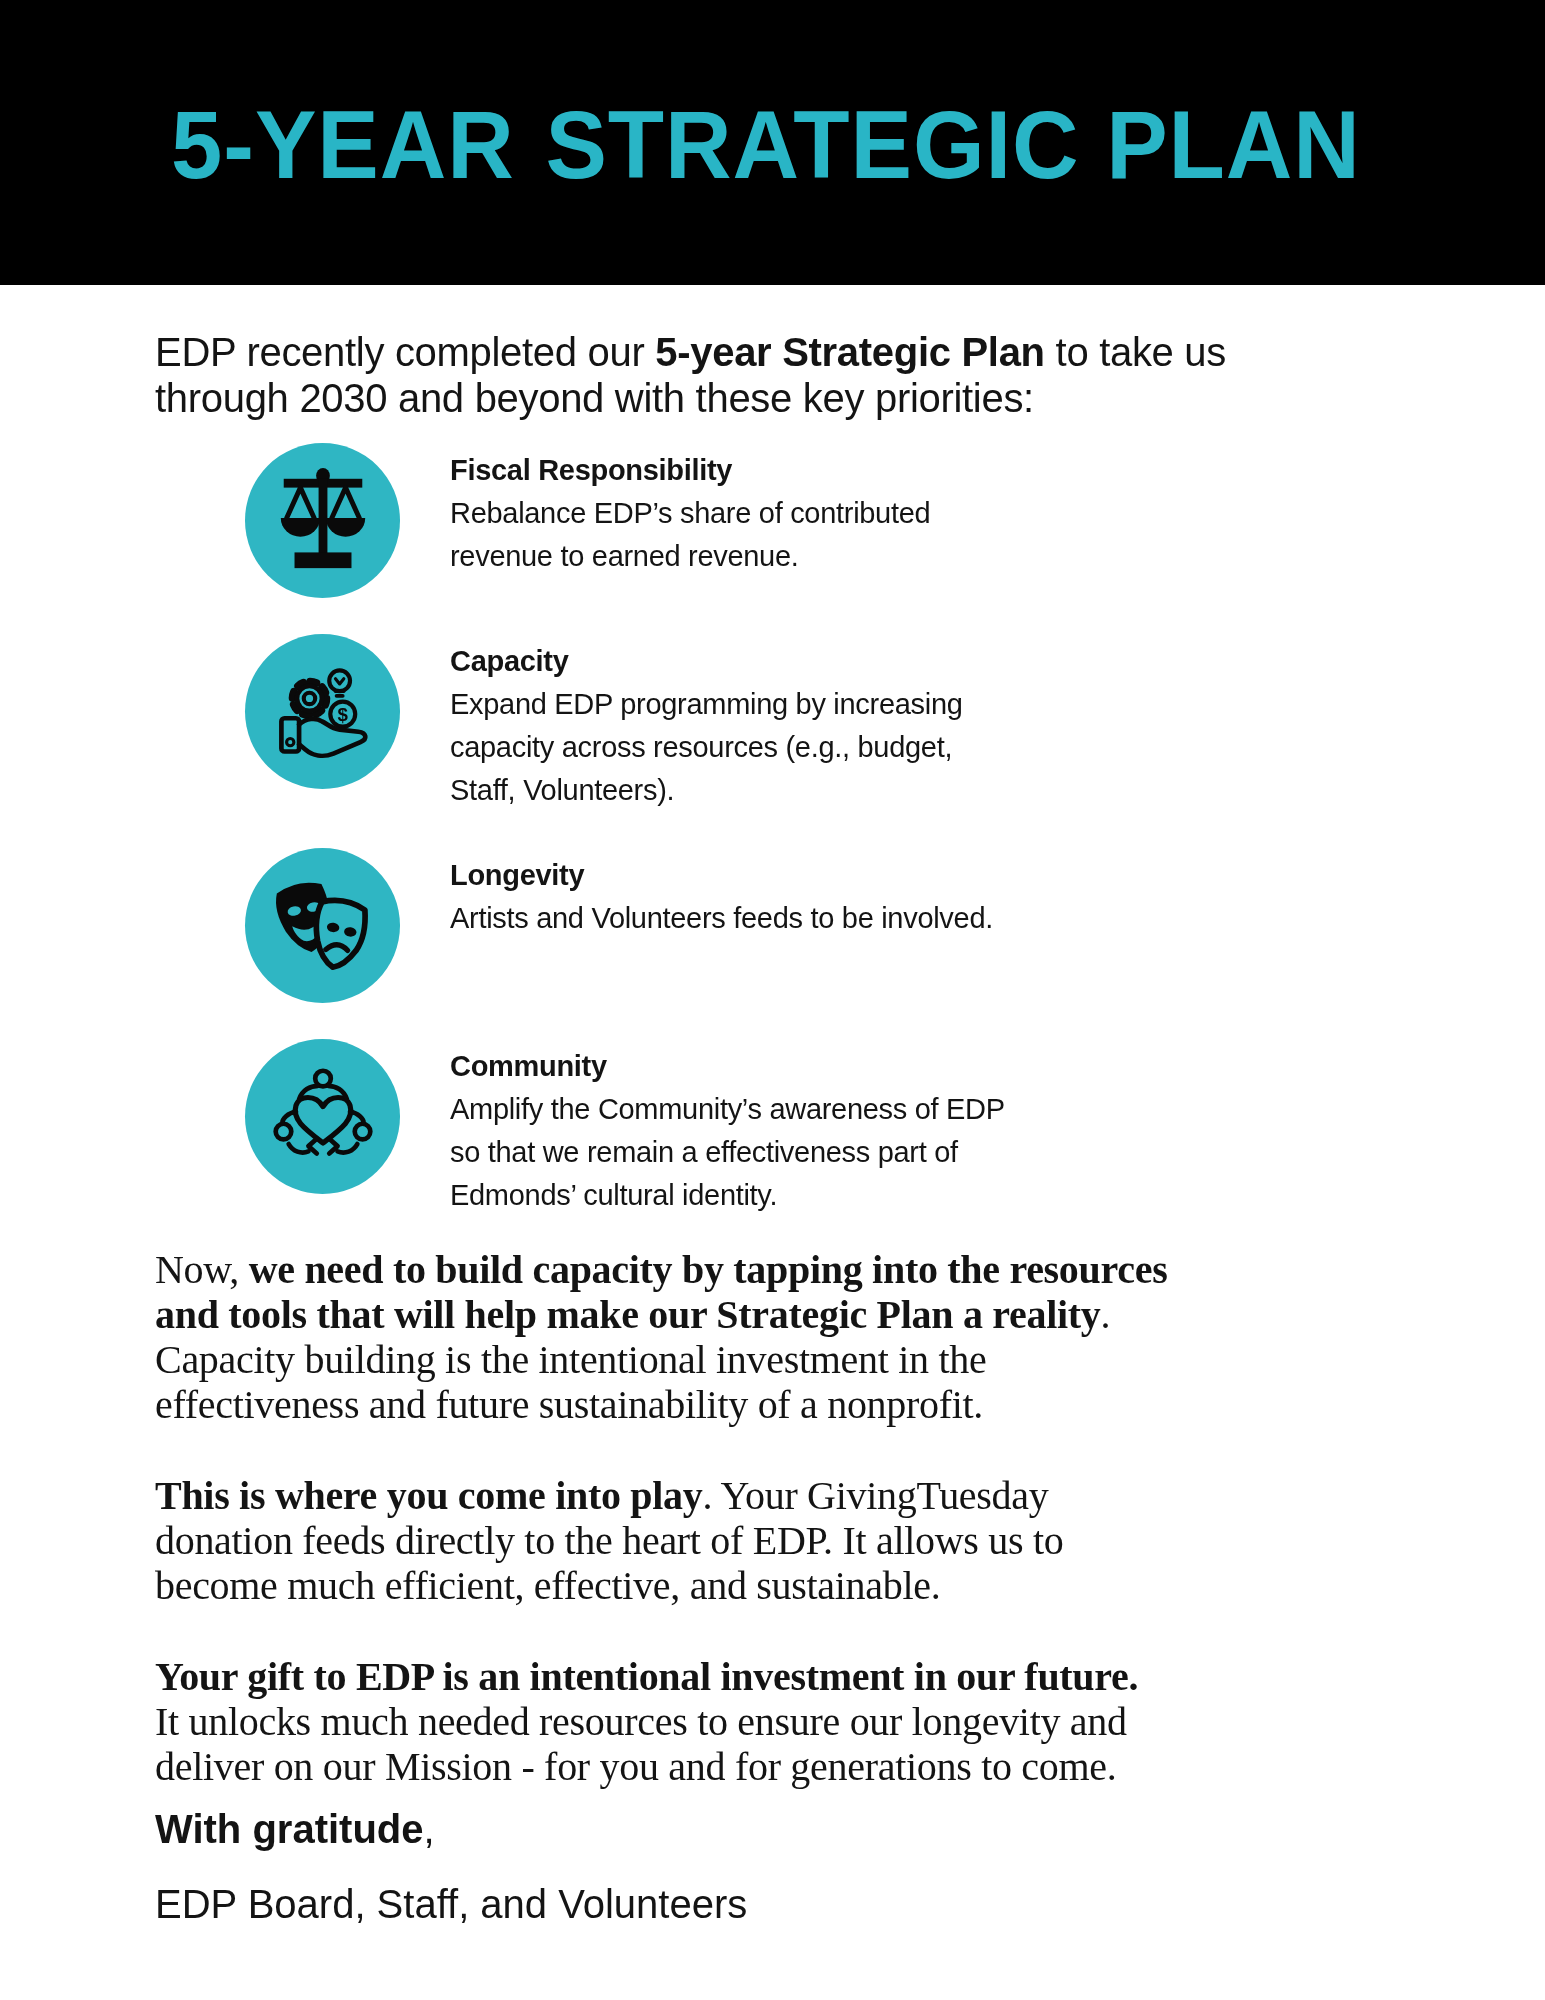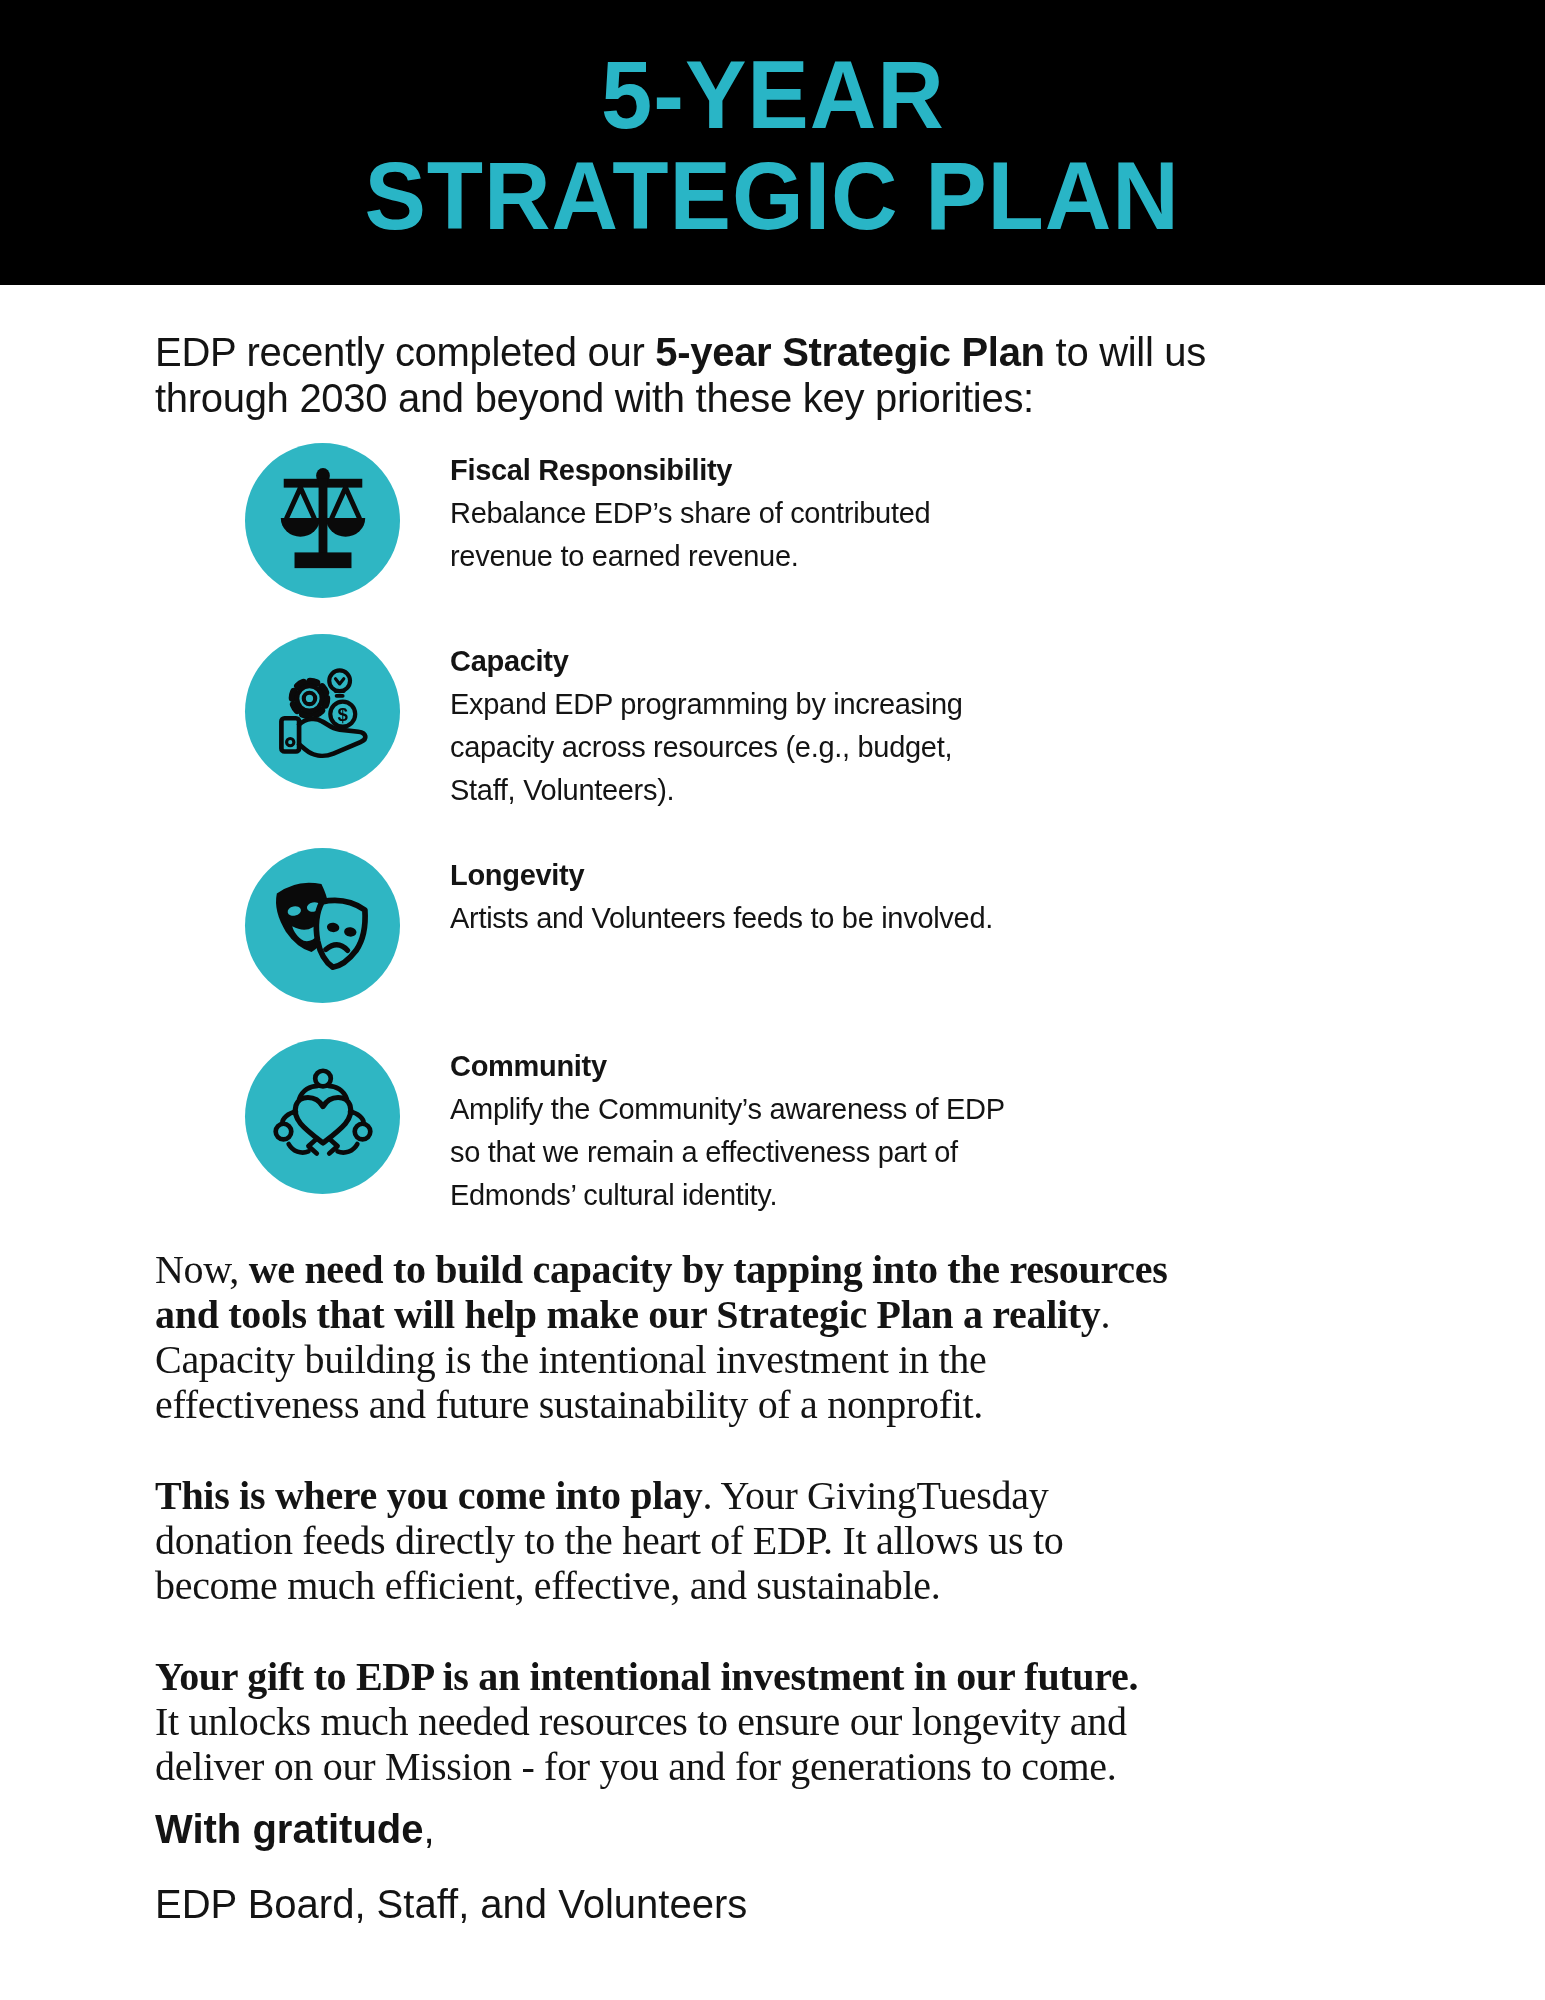--- a/index.html
+++ b/index.html
@@ -13,21 +13,21 @@
     width:1545px;height:2000px;
     background:#ffffff;
     color:var(--ink);
     font-family:"Liberation Sans", sans-serif;
     overflow:hidden;
   }
   
   .banner{
     height:285px;
     background:#000000;
-    display:flex;flex-direction:column;
+    display:flex;flex-direction:row;
     justify-content:center;align-items:center;
     padding-top:4px;box-sizing:border-box;
   }
   .banner-line{
     color:var(--teal-text);
     font-weight:bold;
     font-size:97px;
     line-height:101px;
     letter-spacing:1px;
     text-align:center;
@@ -81,21 +81,21 @@
 <div class="page">
 
   <div class="banner">
     <div class="banner-line">5-YEAR</div>
     <div class="banner-line">STRATEGIC PLAN</div>
   </div>
 
   <div class="content">
 
     <div class="intro">
-      <div><span>EDP recently completed our </span><span class="b">5-year Strategic Plan</span><span> to will us</span></div>
+      <div><span>EDP recently completed our </span><span class="b">5-year Strategic Plan</span><span> to take us</span></div>
       <div>through 2030 and beyond with these key priorities:</div>
     </div>
 
     <div class="items">
 
       <div class="item">
         <div class="icon-circle">
           <svg class="ico" width="102" height="108" viewBox="0 0 100 110">
             <ellipse cx="50" cy="9" rx="7" ry="8" fill="#0a0a0a"></ellipse>
             <rect x="10" y="12" width="80" height="9" fill="#0a0a0a"></rect>

